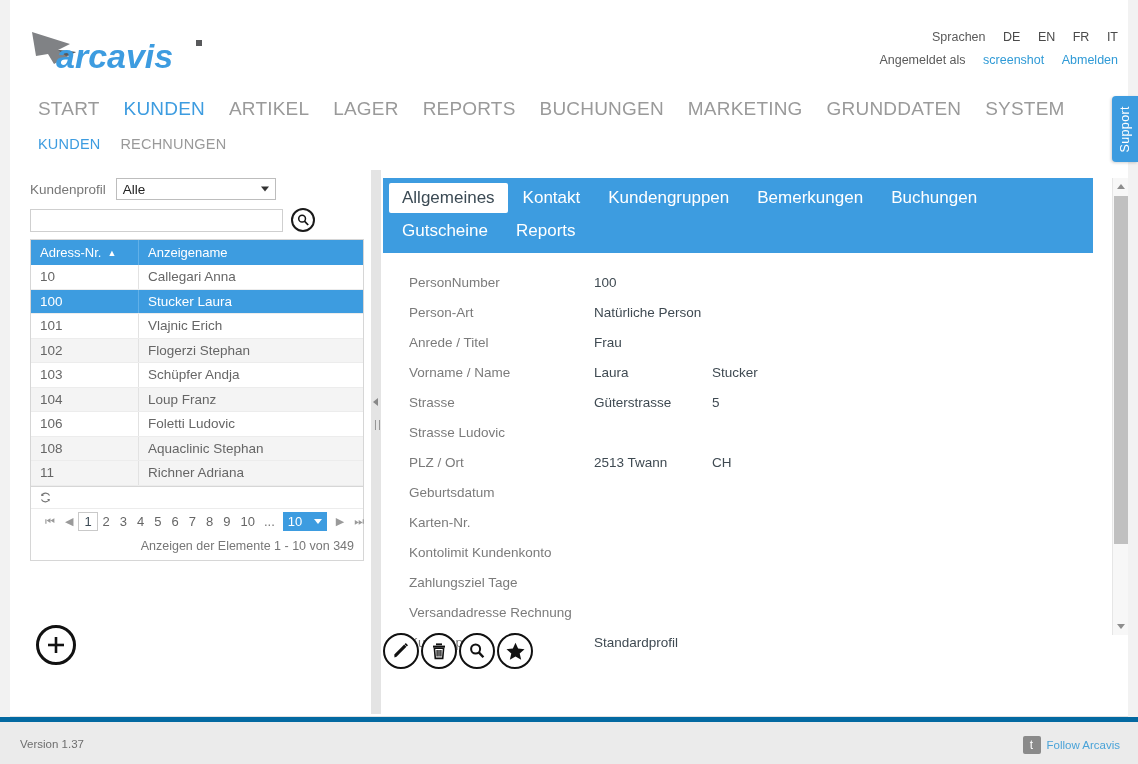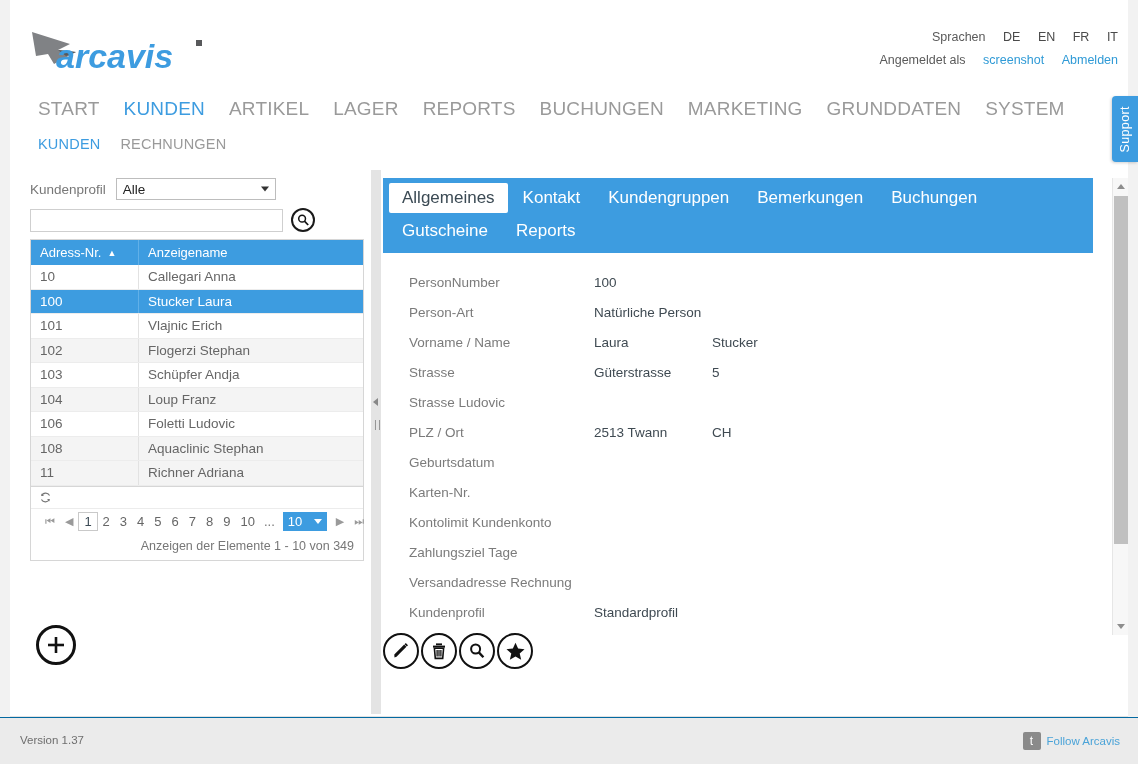--- a/index.html
+++ b/index.html
@@ -152,21 +152,21 @@
   .action-bar { position:absolute; left: 0px; top: 463px; display:flex; gap: 2px; }
   .circle-btn {
     width: 36px; height: 36px; border: 2.5px solid #111; border-radius: 50%;
     background:#fff; display:flex; align-items:center; justify-content:center;
   }
   .circle-btn svg { display:block; }
 
   
   .footer {
     position:absolute; left:0; bottom:0; width: 1138px; height: 47px;
-    background:#ebebeb; border-top: 1px solid #0369a1; padding-left: 28px;
+    background:#ebebeb; border-top: 5px solid #0369a1; padding-left: 28px;
   }
   .footer .ver { position:absolute; left: 20px; top: 16px; font-size: 11.5px; color:#6e6e6e; }
   .footer .follow { position:absolute; right: 18px; top: 14px; display:flex; align-items:center; gap:6px; }
   .footer .follow .tw {
     width: 18px; height: 18px; background:#8a8a8a; border-radius: 2px;
     display:flex; align-items:center; justify-content:center; color:#fff; font-size: 12px;
   }
   .footer .follow a { font-size: 11.5px; color:#4aa3d8; text-decoration:none; }
   .sep-line { position:absolute; left:10px; right:10px; top:716px; height:1px; background:#e2e2e2;}
 </style>
@@ -364,20 +364,25 @@
               <div class="flabel">PersonNumber</div>
               <div class="fval1">100</div>
               <div class="fval2"></div>
             </div>
             <div class="frow">
               <div class="flabel">Person-Art</div>
               <div class="fval1">Natürliche Person</div>
               <div class="fval2"></div>
             </div>
             <div class="frow">
+              <div class="flabel">Anrede / Titel</div>
+              <div class="fval1">Frau</div>
+              <div class="fval2"></div>
+            </div>
+            <div class="frow">
               <div class="flabel">Vorname / Name</div>
               <div class="fval1">Laura</div>
               <div class="fval2">Stucker</div>
             </div>
             <div class="frow">
               <div class="flabel">Strasse</div>
               <div class="fval1">Güterstrasse</div>
               <div class="fval2">5</div>
             </div>
             <div class="frow">

